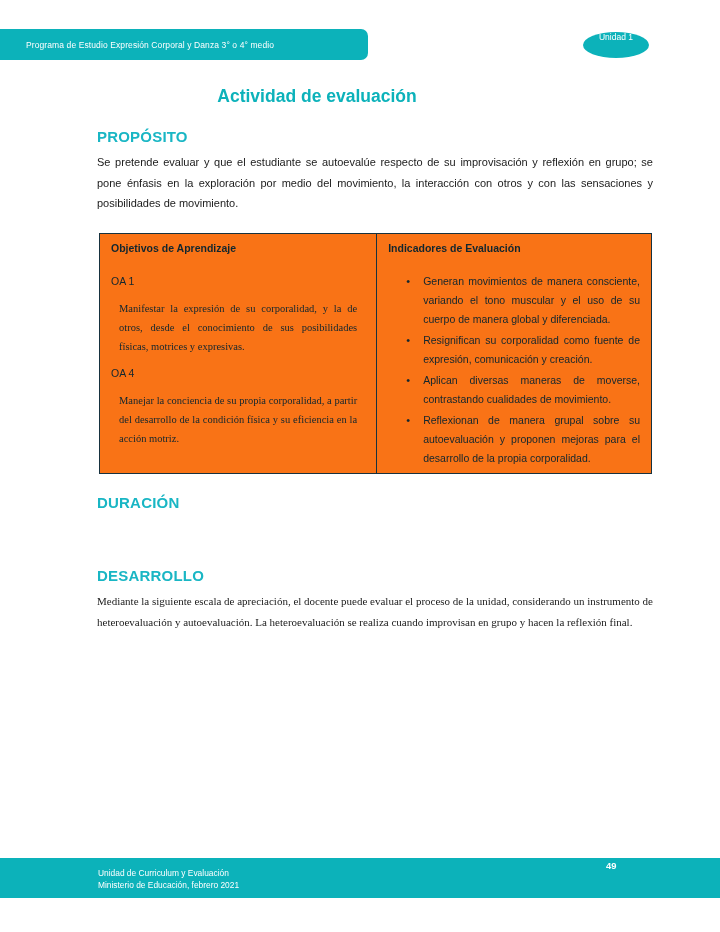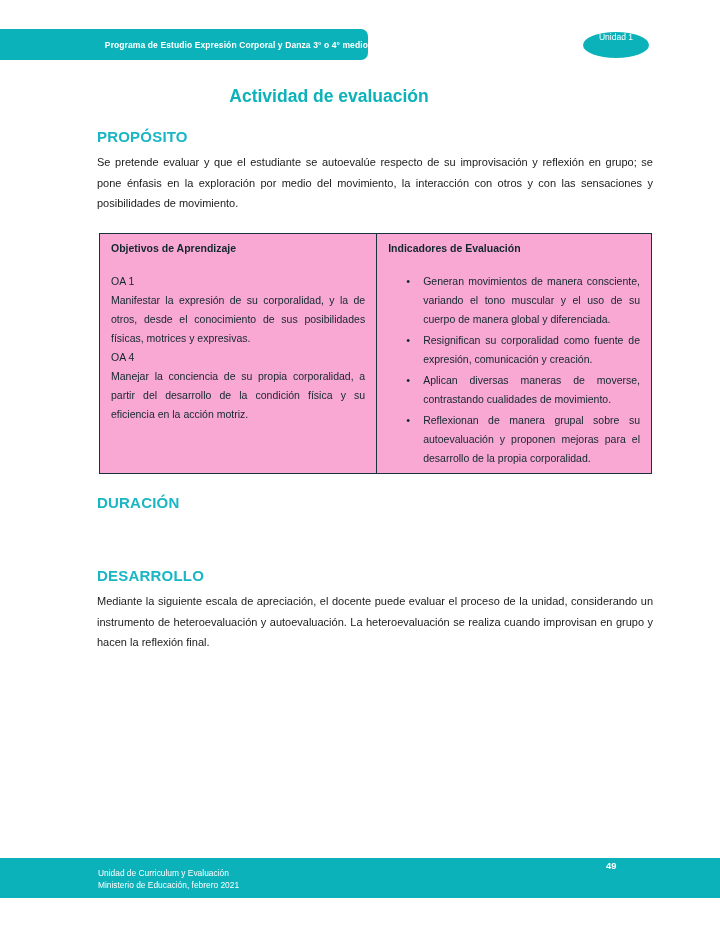--- a/index.html
+++ b/index.html
@@ -27,22 +27,21 @@
     position: absolute;
     left: 0;
     top: 29px;
     width: 368px;
     height: 31px;
     background: #0cb2ba;
     border-top-right-radius: 7px;
     border-bottom-right-radius: 7px;
     display: flex;
     align-items: center;
-    justify-content: flex-end;
-    font-weight: bold;
+    justify-content: flex-start;
   }
   .header-band-text {
     color: #ffffff;
     font-size: 8.5px;
     letter-spacing: 0.1px;
     white-space: nowrap;
     padding-left: 26px;
   }
   .unit-badge {
     position: absolute;
@@ -58,21 +57,21 @@
   }
   .unit-badge-text {
     color: #ffffff;
     font-size: 8.5px;
     white-space: nowrap;
   }
 
   
   .page-title {
     position: absolute;
-    left: 16px;
+    left: 4px;
     top: 86px;
     width: 626px;
     text-align: center;
     font-size: 17.5px;
     font-weight: bold;
     color: #0cb2ba;
   }
 
   
   .content {
@@ -97,21 +96,21 @@
   }
 
   
   .oa-table {
     position: absolute;
     left: 99px;
     top: 233px;
     width: 553px;
     height: 241px;
     border: 1.6px solid #17323f;
-    background: #f9a8d4;
+    background: #f97316;
     box-sizing: border-box;
     display: flex;
   }
   .oa-col {
     box-sizing: border-box;
     padding: 8px 11px 8px 11px;
   }
   .oa-col-left {
     width: 50.3%;
     border-right: 1.6px solid #17323f;
@@ -129,22 +128,23 @@
     font-size: 10.5px;
     font-weight: normal;
     color: #11262f;
     margin: 0;
     line-height: 19px;
   }
   .oa-text {
     font-size: 10.5px;
     color: #11262f;
     line-height: 19px;
-    margin: 0;
+    margin: 8px;
     text-align: justify;
+    font-family: Liberation Serif, serif;
   }
   .ind-list {
     margin: 0;
     padding: 0 0 0 18px;
     list-style: none;
   }
   .ind-list li {
     font-size: 10.5px;
     color: #11262f;
     line-height: 19px;
@@ -170,20 +170,21 @@
     width: 556px;
   }
   .block-desarrollo {
     position: absolute;
     left: 97px;
     top: 567px;
     width: 556px;
   }
   .block-desarrollo .body-text {
     margin-top: 0;
+    font-family: Liberation Serif, serif;
   }
 
   
   .footer-band {
     position: absolute;
     left: 0;
     top: 858px;
     width: 720px;
     height: 40px;
     background: #0cb2ba;

